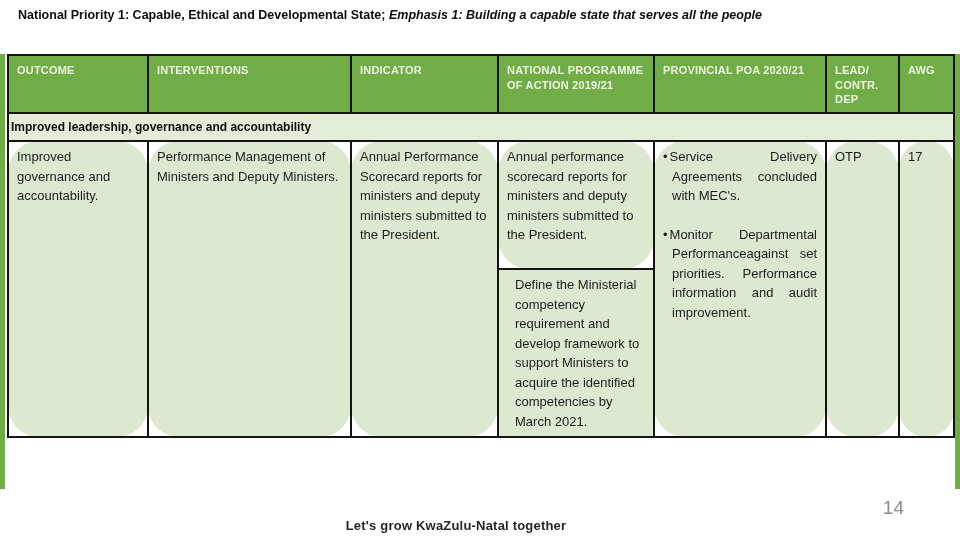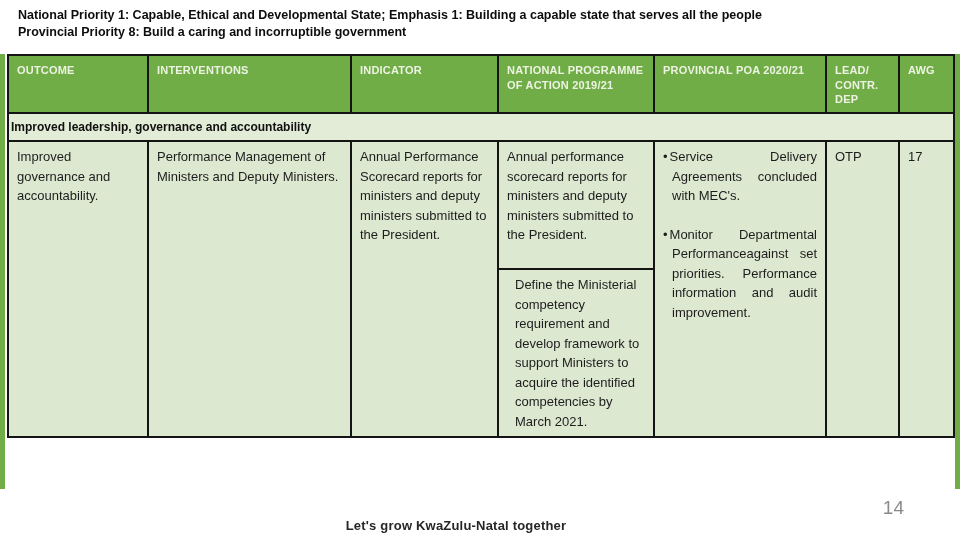--- a/index.html
+++ b/index.html
@@ -7,21 +7,21 @@
     width:960px;height:540px;position:relative;overflow:hidden;
     background:#ffffff;
     font-family:"Liberation Sans","DejaVu Sans",sans-serif;
     -webkit-font-smoothing:antialiased;
   }
   
   .title{
     position:absolute;top:7px;left:18px;right:14px;
     font-size:12.5px;font-weight:bold;line-height:17px;color:#0d0d0d;
   }
-  .title .em{}
+  .title .em{font-style:italic;}
   
   .strip{position:absolute;top:54px;height:435px;width:5px;background:#70ad47;}
   .strip.left{left:0;}
   .strip.right{right:0;}
   
   .tbl-wrap{position:absolute;left:7px;top:54px;}
   table{border-collapse:collapse;table-layout:fixed;width:946px;}
   td,th{
     border:2px solid #141414;vertical-align:top;overflow:hidden;
     padding:5px 8px;box-sizing:border-box;
@@ -31,42 +31,41 @@
     font-size:11px;font-weight:bold;text-align:left;
     letter-spacing:.2px;line-height:14.5px;height:58px;padding-top:7px;
   }
   .banner td{
     background:#e2ecd7;color:#101010;font-weight:bold;font-size:12px;
     text-align:left;height:28px;padding:4px 2px;vertical-align:middle;
   }
   .cell{
     background:#dde8d1;color:#1d1d1d;font-size:13px;line-height:19.5px;
   }
-  tr.r1 td{height:128px;}
+  tr.r1 td{height:128px;border-radius:31px;}
   tr.r2 td{height:156px;padding-left:16px;}
   .bullet{
     margin:0 0 19px 0;padding-left:9px;text-indent:-9px;text-align:justify;
   }
   .bullet::before{content:"\2022";margin-right:2px;}
   
   .pagenum{
     position:absolute;right:56px;bottom:21px;
     font-size:19px;color:#8a8a8a;
   }
   .footer{
     position:absolute;left:0;bottom:7px;width:912px;text-align:center;
     font-size:13px;font-weight:bold;color:#262626;letter-spacing:.2px;
   }
 </style>
 </head>
 <body>
 
 <div class="title">
   <div><span>National Priority 1: Capable, Ethical and Developmental State; </span><span class="em">Emphasis 1: Building a capable state that serves all the people</span></div>
-  <div>Provincial Priority 8: Build a caring and incorruptible government</div>
 </div>
 
 <div class="strip left"></div>
 <div class="strip right"></div>
 
 <div class="tbl-wrap">
   <table>
     <colgroup>
       <col style="width:140px">
         <col style="width:203px">

